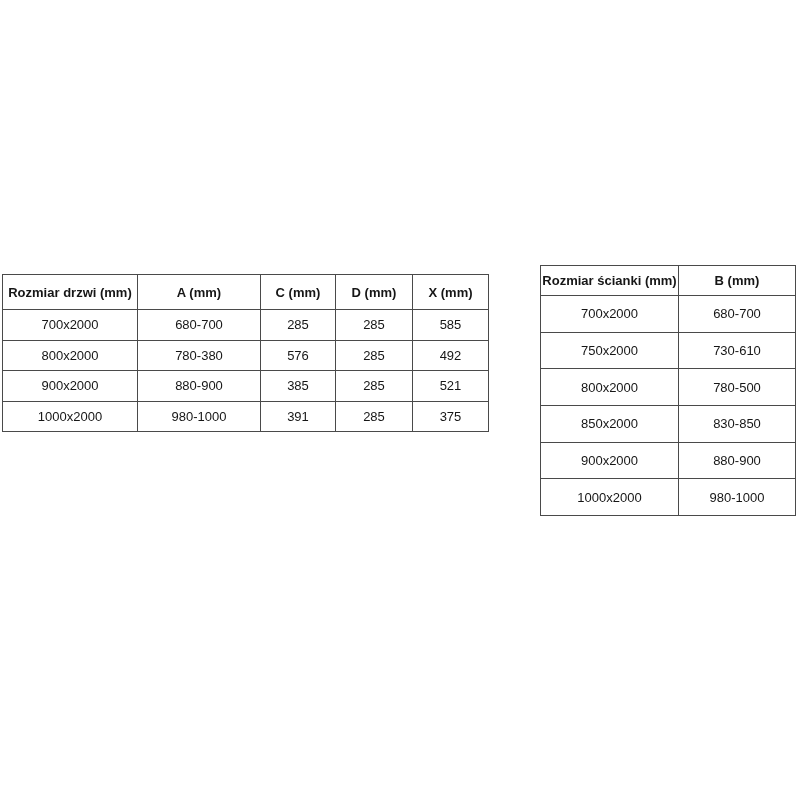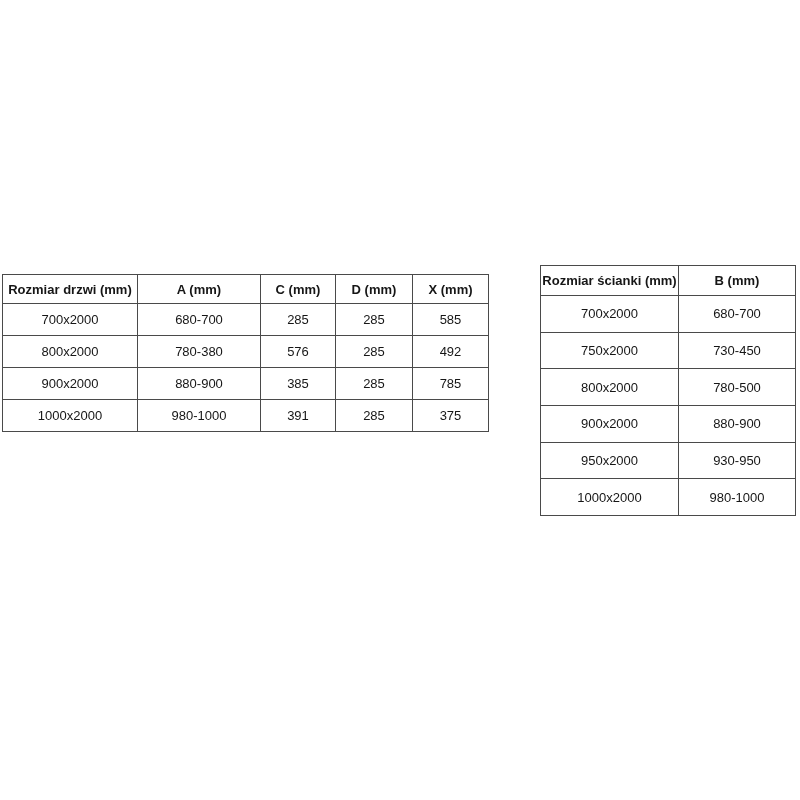--- a/index.html
+++ b/index.html
@@ -32,21 +32,21 @@
   }
   .spec th {
     font-weight: bold;
   }
   #doors-table {
     left: 2px;
     top: 274px;
     width: 486px;
     height: 158px;
   }
-  #doors-table thead tr { height: 29px; margin-left: 32px; }
+  #doors-table thead tr { height: 35px; margin-left: 32px; }
   #walls-table {
     left: 540px;
     top: 265px;
     width: 255px;
     height: 251px;
   }
   #walls-table thead tr { height: 30px; }
 </style>
 </head>
 <body>
@@ -83,21 +83,21 @@
         <td>780-380</td>
         <td>576</td>
         <td>285</td>
         <td>492</td>
       </tr>
       <tr>
         <td>900x2000</td>
         <td>880-900</td>
         <td>385</td>
         <td>285</td>
-        <td>785</td>
+        <td>521</td>
       </tr>
       <tr>
         <td>1000x2000</td>
         <td>980-1000</td>
         <td>391</td>
         <td>285</td>
         <td>375</td>
       </tr>
     </tbody>
   </table>
@@ -113,33 +113,33 @@
         <th>B (mm)</th>
       </tr>
     </thead>
     <tbody>
       <tr>
         <td>700x2000</td>
         <td>680-700</td>
       </tr>
       <tr>
         <td>750x2000</td>
-        <td>730-450</td>
+        <td>730-610</td>
       </tr>
       <tr>
         <td>800x2000</td>
         <td>780-500</td>
       </tr>
       <tr>
+        <td>850x2000</td>
+        <td>830-850</td>
+      </tr>
+      <tr>
         <td>900x2000</td>
         <td>880-900</td>
-      </tr>
-      <tr>
-        <td>950x2000</td>
-        <td>930-950</td>
       </tr>
       <tr>
         <td>1000x2000</td>
         <td>980-1000</td>
       </tr>
     </tbody>
   </table>
 
 </div>
 

